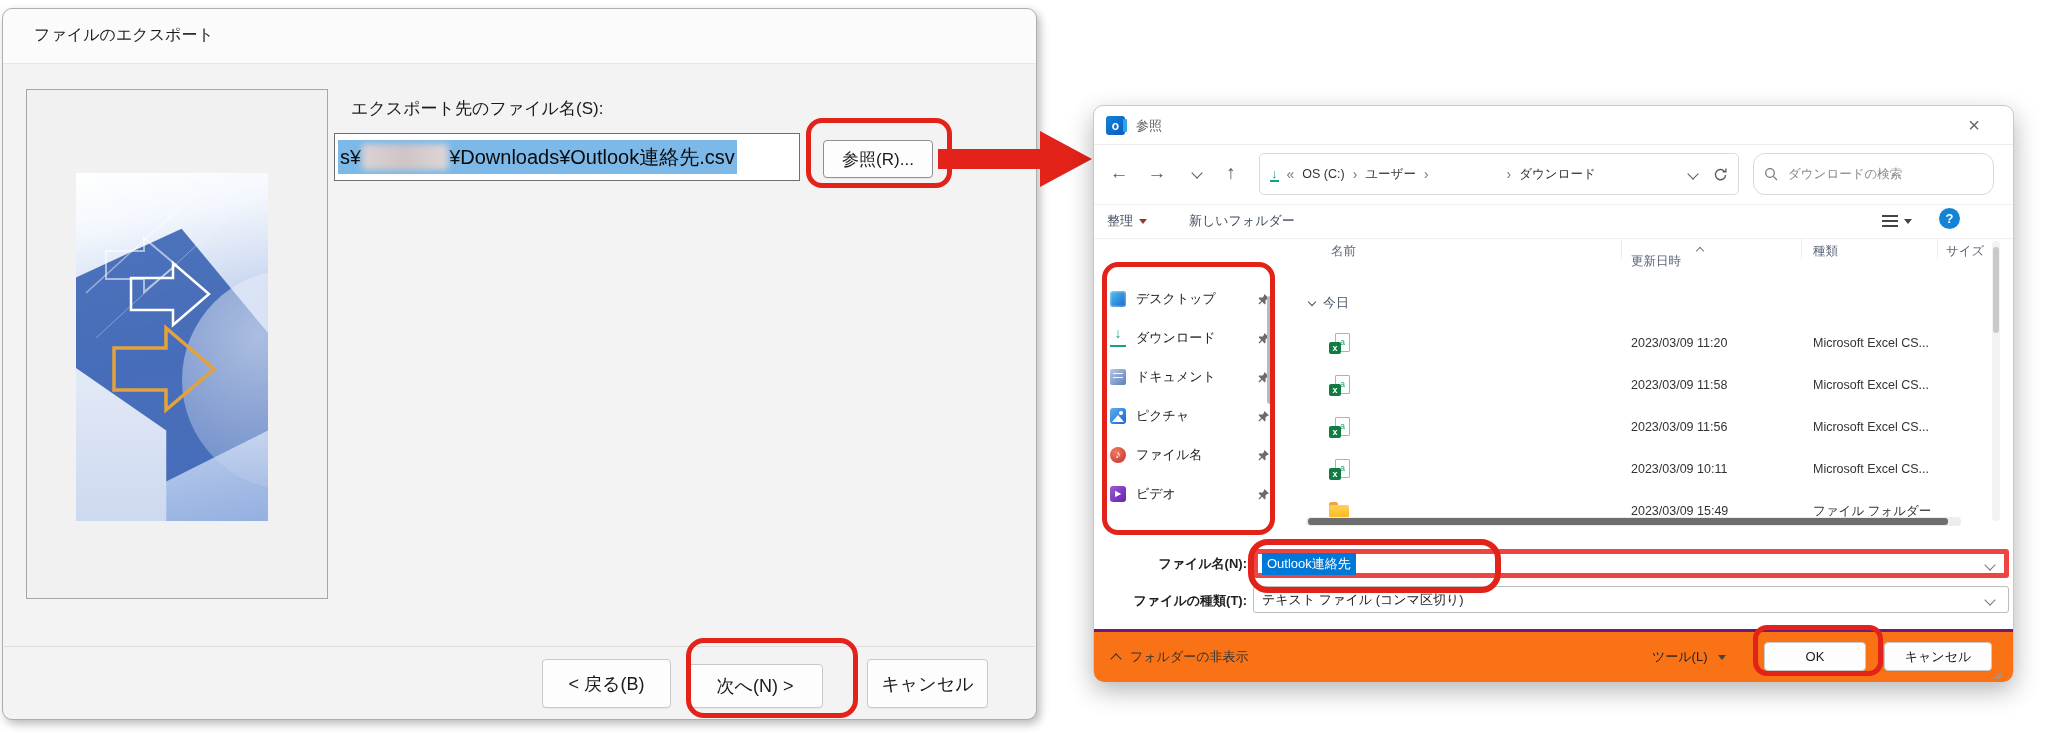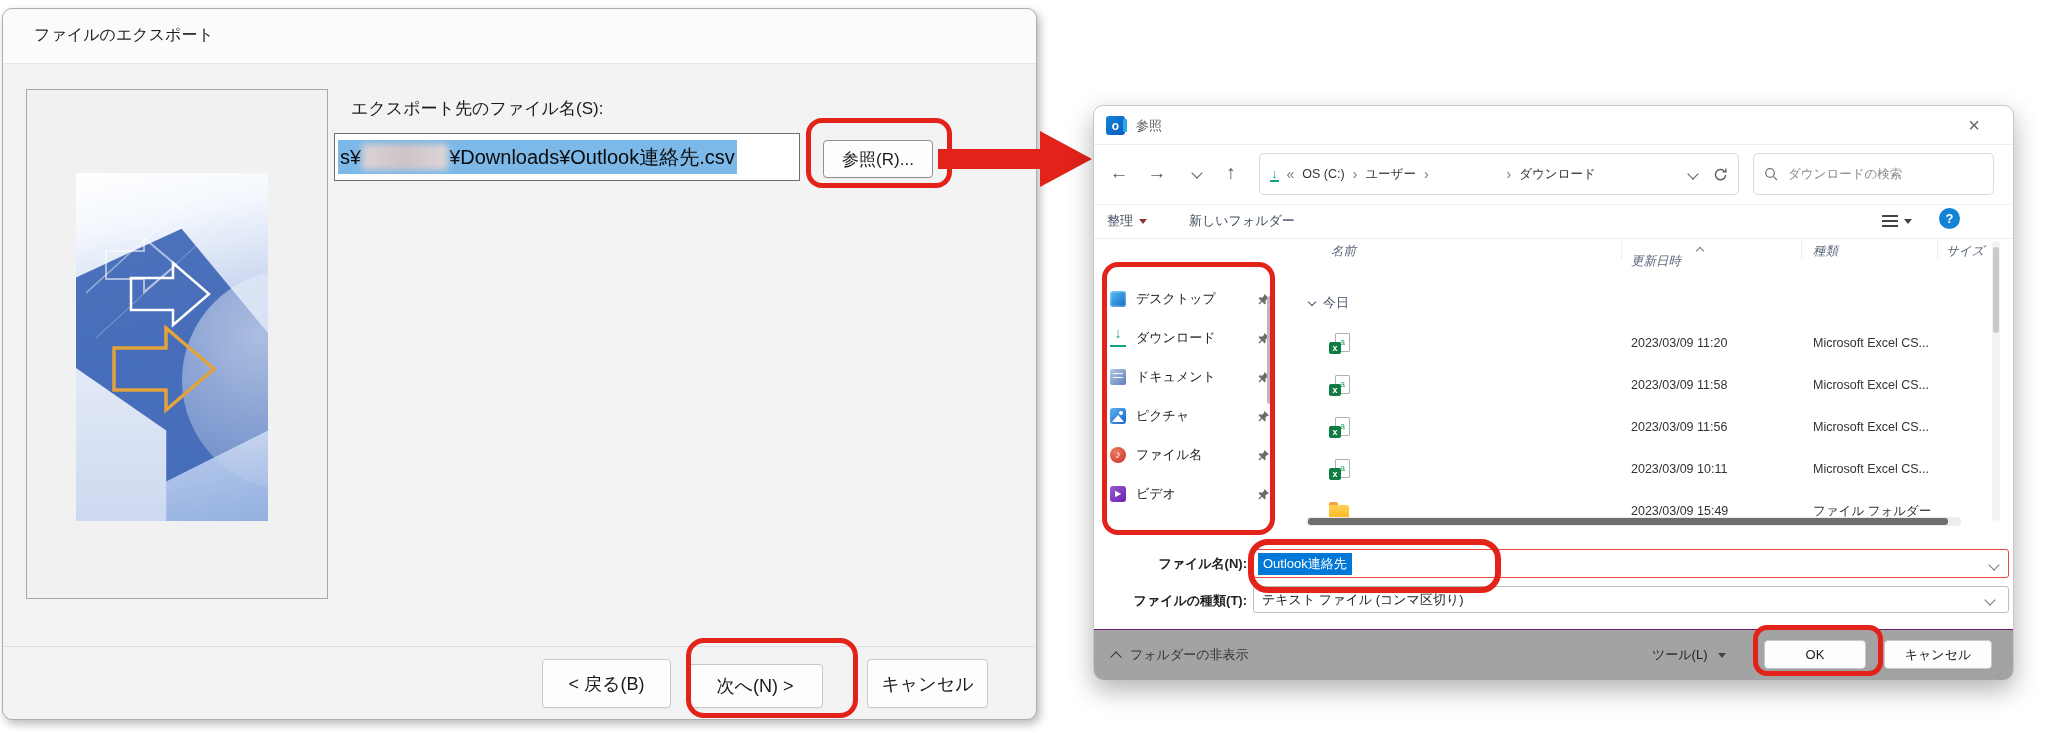--- a/index.html
+++ b/index.html
@@ -72,21 +72,21 @@
   .chev{display:inline-block;width:7px;height:7px;border-right:1.6px solid #5c5c5c;
           border-bottom:1.6px solid #5c5c5c;transform:rotate(45deg);}
   .chev.up{transform:rotate(-135deg);}
   .addrbox{left:165px;top:9px;width:480px;height:42px;border:1px solid #d9d9d9;border-radius:5px;
           display:flex;align-items:center;gap:8px;padding:0 10px;box-sizing:border-box;font-size:12.5px;color:#333;}
   .dl-glyph{color:#16a085;font-weight:bold;border-bottom:2px solid #16a085;line-height:13px;font-size:13px;padding:0 1px;}
   .crumb-sep{color:#777;font-size:14px;}
   .crumb{white-space:nowrap;}
   .crumb-gap{width:62px;height:14px;}
   .addr-right{margin-left:auto;display:flex;align-items:center;gap:16px;}
-  .searchbox{left:659px;top:9px;width:241px;height:42px;border:1px solid #d9d9d9;border-radius:5px;
+  .searchbox{left:659px;top:9px;width:241px;height:42px;border:1px solid #d9d9d9;border-radius:12px;
           display:flex;align-items:center;gap:8px;padding:0 10px;box-sizing:border-box;}
   .searchbox input{border:none;outline:none;font-size:12.5px;width:170px;background:transparent;
           font-family:"Liberation Sans","DejaVu Sans",sans-serif;color:#333;}
   .searchbox input::placeholder{color:#8a8a8a;}
 
   .f-toolbar{left:0;top:98px;right:0;height:34px;border-bottom:1px solid #efefef;}
   .tb-item{top:6px;height:22px;display:flex;align-items:center;gap:6px;font-size:13px;color:#3f4a5e;}
   .caret-dn{display:inline-block;width:0;height:0;border-left:4px solid transparent;
           border-right:4px solid transparent;border-top:5px solid #8b3a3a;}
   .caret-dn.dark{border-top-color:#444;}
@@ -111,21 +111,21 @@
           border-left:6px solid transparent;border-right:6px solid transparent;border-bottom:7px solid #fff;}
   .pictures-icon::after{content:"";position:absolute;right:3px;top:3px;width:4px;height:4px;border-radius:50%;background:#fff;}
   .music-icon{border-radius:50%;background:radial-gradient(circle at 35% 30%,#f3795f,#c2302a);}
   .music-icon::before{content:"♪";position:absolute;left:0;right:0;top:1px;text-align:center;color:#fff;font-size:11px;}
   .videos-icon{border-radius:3px;background:linear-gradient(135deg,#9a5ad2,#6722ae);}
   .videos-icon::before{content:"▶";position:absolute;left:0;right:0;top:3px;text-align:center;color:#fff;font-size:8px;}
   .vscroll-mid{left:173px;top:190px;width:6px;height:108px;background:#b9b9b9;border-radius:3px;}
 
   
   .hdr{left:215px;top:133px;width:690px;height:24px;display:flex;align-items:center;
-          font-size:12.5px;color:#5a6578;font-style:italic;}
+          font-size:12.5px;color:#5a6578;}
   .h-name{width:322px;padding-left:22px;box-sizing:border-box;}
   .h-date{width:182px;position:relative;margin-top:20px;}
   .h-type{width:133px;}
   .h-size{width:50px;}
   .sortchev{position:absolute;left:66px;top:-10px;}
   .sortchev .chev{width:5px;height:5px;border-color:#777;}
   .hline{position:absolute;top:2px;height:20px;width:1px;background:#ededed;}
   .group-row{left:215px;top:188px;display:flex;align-items:center;gap:8px;font-size:13px;color:#44546a;}
   .group-row .chev{width:5px;height:5px;border-color:#44546a;margin-top:-3px;}
   .filerows{left:215px;top:224px;width:690px;display:flex;flex-direction:column;gap:16px;}
@@ -144,31 +144,31 @@
           background:linear-gradient(180deg,#ffd158,#fdb81e);}
   .vscroll-right{left:898px;top:135px;width:8px;height:280px;background:#f3f3f3;border-radius:4px;}
   .vscroll-right .thumb{position:absolute;left:1px;top:6px;width:6px;height:86px;background:#c9c9c9;border-radius:3px;}
   .hscroll{left:212px;top:411px;width:655px;height:9px;background:#ededed;border-radius:4px;}
   .hscroll .thumb{position:absolute;left:2px;top:1px;width:640px;height:7px;background:#6e6e6e;border-radius:3px;}
 
   
   .rowlabel{font-size:13px;color:#1f1f1f;text-align:right;width:135px;font-weight:bold;}
   .fname-label{left:18px;top:449px;}
   .ftype-label{left:18px;top:486px;}
-  .fname-input{left:159px;top:443px;width:756px;height:29px;border:1px solid #ef4444;border-radius:3px;
+  .fname-input{left:159px;top:443px;width:756px;height:29px;border:5px solid #ef4444;border-radius:3px;
           background:#fff;display:flex;align-items:center;padding:0 4px;box-sizing:border-box;}
   .selected-name{background:#0078d7;color:#fff;font-size:13px;padding:2px 5px;white-space:nowrap;}
   .combo-chev{margin-left:auto;margin-right:6px;}
   .combo-chev .chev{border-color:#777;}
   .ftype-box{left:159px;top:480px;width:756px;height:27px;border:1px solid #bdbdbd;border-radius:3px;
           background:#fff;display:flex;align-items:center;padding:0 8px;box-sizing:border-box;
           font-size:13px;color:#222;}
 
   
-  .f-bottom{left:0;top:523px;right:0;height:50px;background:#a3a3a3;border-top:1px solid #701a75;
+  .f-bottom{left:0;top:523px;right:0;height:50px;background:#f97316;border-top:3px solid #701a75;
           border-radius:0 0 10px 10px;}
   .hidefold{left:18px;top:16px;display:flex;align-items:center;gap:10px;font-size:13px;color:#333;}
   .hidefold .chev{border-color:#333;margin-top:3px;}
   .tools{left:558px;top:16px;display:flex;align-items:center;gap:10px;font-size:13px;color:#222;}
   .ok-btn{left:670px;top:10px;width:100px;height:27px;font-size:13px;}
   .cancelR-btn{left:790px;top:10px;width:106px;height:27px;font-size:13px;}
   .grip{left:899px;top:38px;width:9px;height:9px;
           background:linear-gradient(135deg,transparent 50%,#9a9a9a 50%,#9a9a9a 60%,transparent 60%,transparent 70%,#9a9a9a 70%,#9a9a9a 80%,transparent 80%);}
   svg.inl{display:block;}
 </style>

